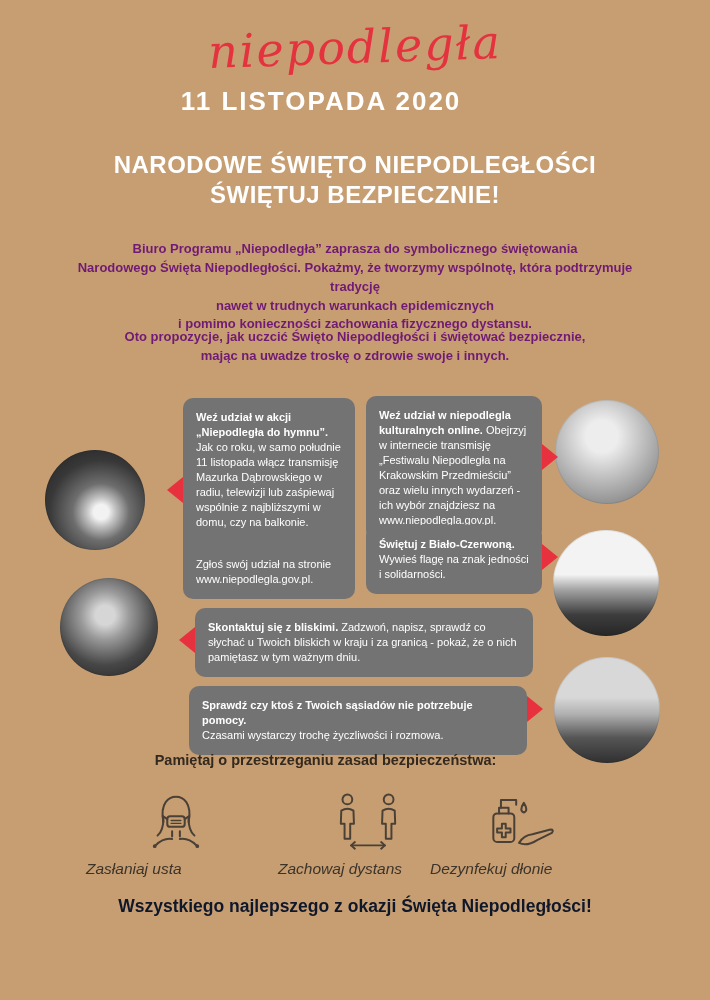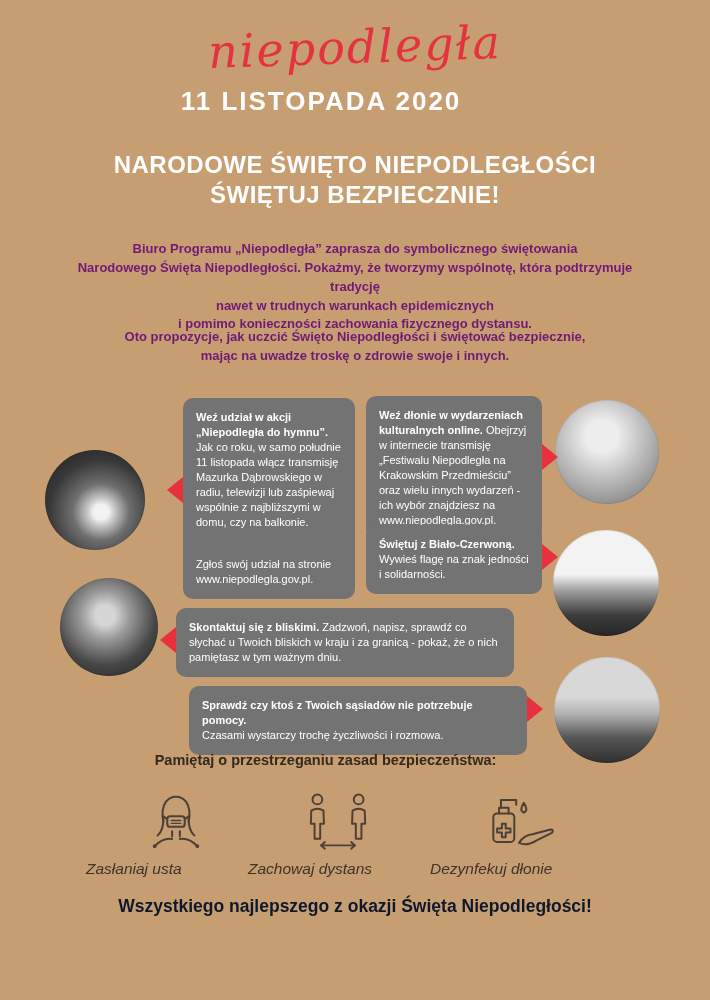--- a/index.html
+++ b/index.html
@@ -36,36 +36,36 @@
   
   .bubble{position:absolute;background:#737373;color:#fff;border-radius:10px;
         padding:12px 13px;font-size:11px;line-height:1.36;}
   .bubble p{margin:0;}
   .bubble p + p{margin-top:27px;}
   .bubble b{font-weight:700;}
   .b-block{display:block;}
   #c1{left:183px;top:398px;width:146px;min-height:170px;}
   #c2{left:366px;top:396px;width:150px;}
   #c3{left:366px;top:525px;width:150px;}
-  #c4{left:176px;top:608px;width:312px;}
+  #c4{left:195px;top:608px;width:312px;}
   #c5{left:189px;top:686px;width:312px;}
   .tail{position:absolute;width:0;height:0;border:13px solid transparent;}
   .tail-left{left:-16px;border-right:16px solid #e8313e;border-left:none;}
   .tail-right{right:-16px;border-left:16px solid #e8313e;border-right:none;}
   #c1 .tail{top:79px;}
   #c2 .tail{top:48px;}
   #c3 .tail{top:19px;}
   #c4 .tail{top:19px;}
   #c5 .tail{top:10px;}
 
   
   .safety-heading{position:absolute;top:752px;left:0;width:651px;text-align:center;
         color:#33291e;font-size:14.5px;font-weight:700;}
   .safety-col{position:absolute;top:790px;width:180px;text-align:left;color:#4a4036;font-style:italic;}
-  #sc1{left:86px;}  #sc2{left:248px;}  #sc3{left:430px;}
+  #sc1{left:86px;}  #sc2{left:278px;}  #sc3{left:430px;}
   .safety-col svg{display:block;margin:0 auto;}
   .safety-label{display:block;margin-top:8px;font-size:15.5px;color:#3c332a;}
 
   .footer{position:absolute;top:896px;left:0;width:710px;text-align:center;
         color:#0f172a;font-size:17.5px;font-weight:700;}
 </style>
 </head>
 <body>
 
 <div class="poster">
@@ -89,21 +89,21 @@
   <div class="photo" id="ph-couple"></div>
 
   <div class="bubble" id="c1">
     <span class="tail tail-left"></span>
     <p><b class="b-block">Weź udział w akcji „Niepodległa do hymnu”.</b><span>Jak co roku, w samo południe 11 listopada włącz transmisję Mazurka Dąbrowskiego w radiu, telewizji lub zaśpiewaj wspólnie z najbliższymi w domu, czy na balkonie.</span></p>
     <p>Zgłoś swój udział na stronie www.niepodlegla.gov.pl.</p>
   </div>
 
   <div class="bubble" id="c2">
     <span class="tail tail-right"></span>
-    <p><b>Weź dłonie w wydarzeniach kulturalnych online.</b> <span>Obejrzyj w internecie transmisję „Festiwalu Niepodległa na Krakowskim Przedmieściu” oraz wielu innych wydarzeń - ich wybór znajdziesz na www.niepodlegla.gov.pl.</span></p>
+    <p><b>Weź udział w niepodlegla kulturalnych online.</b> <span>Obejrzyj w internecie transmisję „Festiwalu Niepodległa na Krakowskim Przedmieściu” oraz wielu innych wydarzeń - ich wybór znajdziesz na www.niepodlegla.gov.pl.</span></p>
   </div>
 
   <div class="bubble" id="c3">
     <span class="tail tail-right"></span>
     <p><b class="b-block">Świętuj z Biało-Czerwoną.</b><span>Wywieś flagę na znak jedności i solidarności.</span></p>
   </div>
 
   <div class="bubble" id="c4">
     <span class="tail tail-left"></span>
     <p><b>Skontaktuj się z bliskimi.</b> <span>Zadzwoń, napisz, sprawdź co słychać u Twoich bliskich w kraju i za granicą - pokaż, że o nich pamiętasz w tym ważnym dniu.</span></p>

